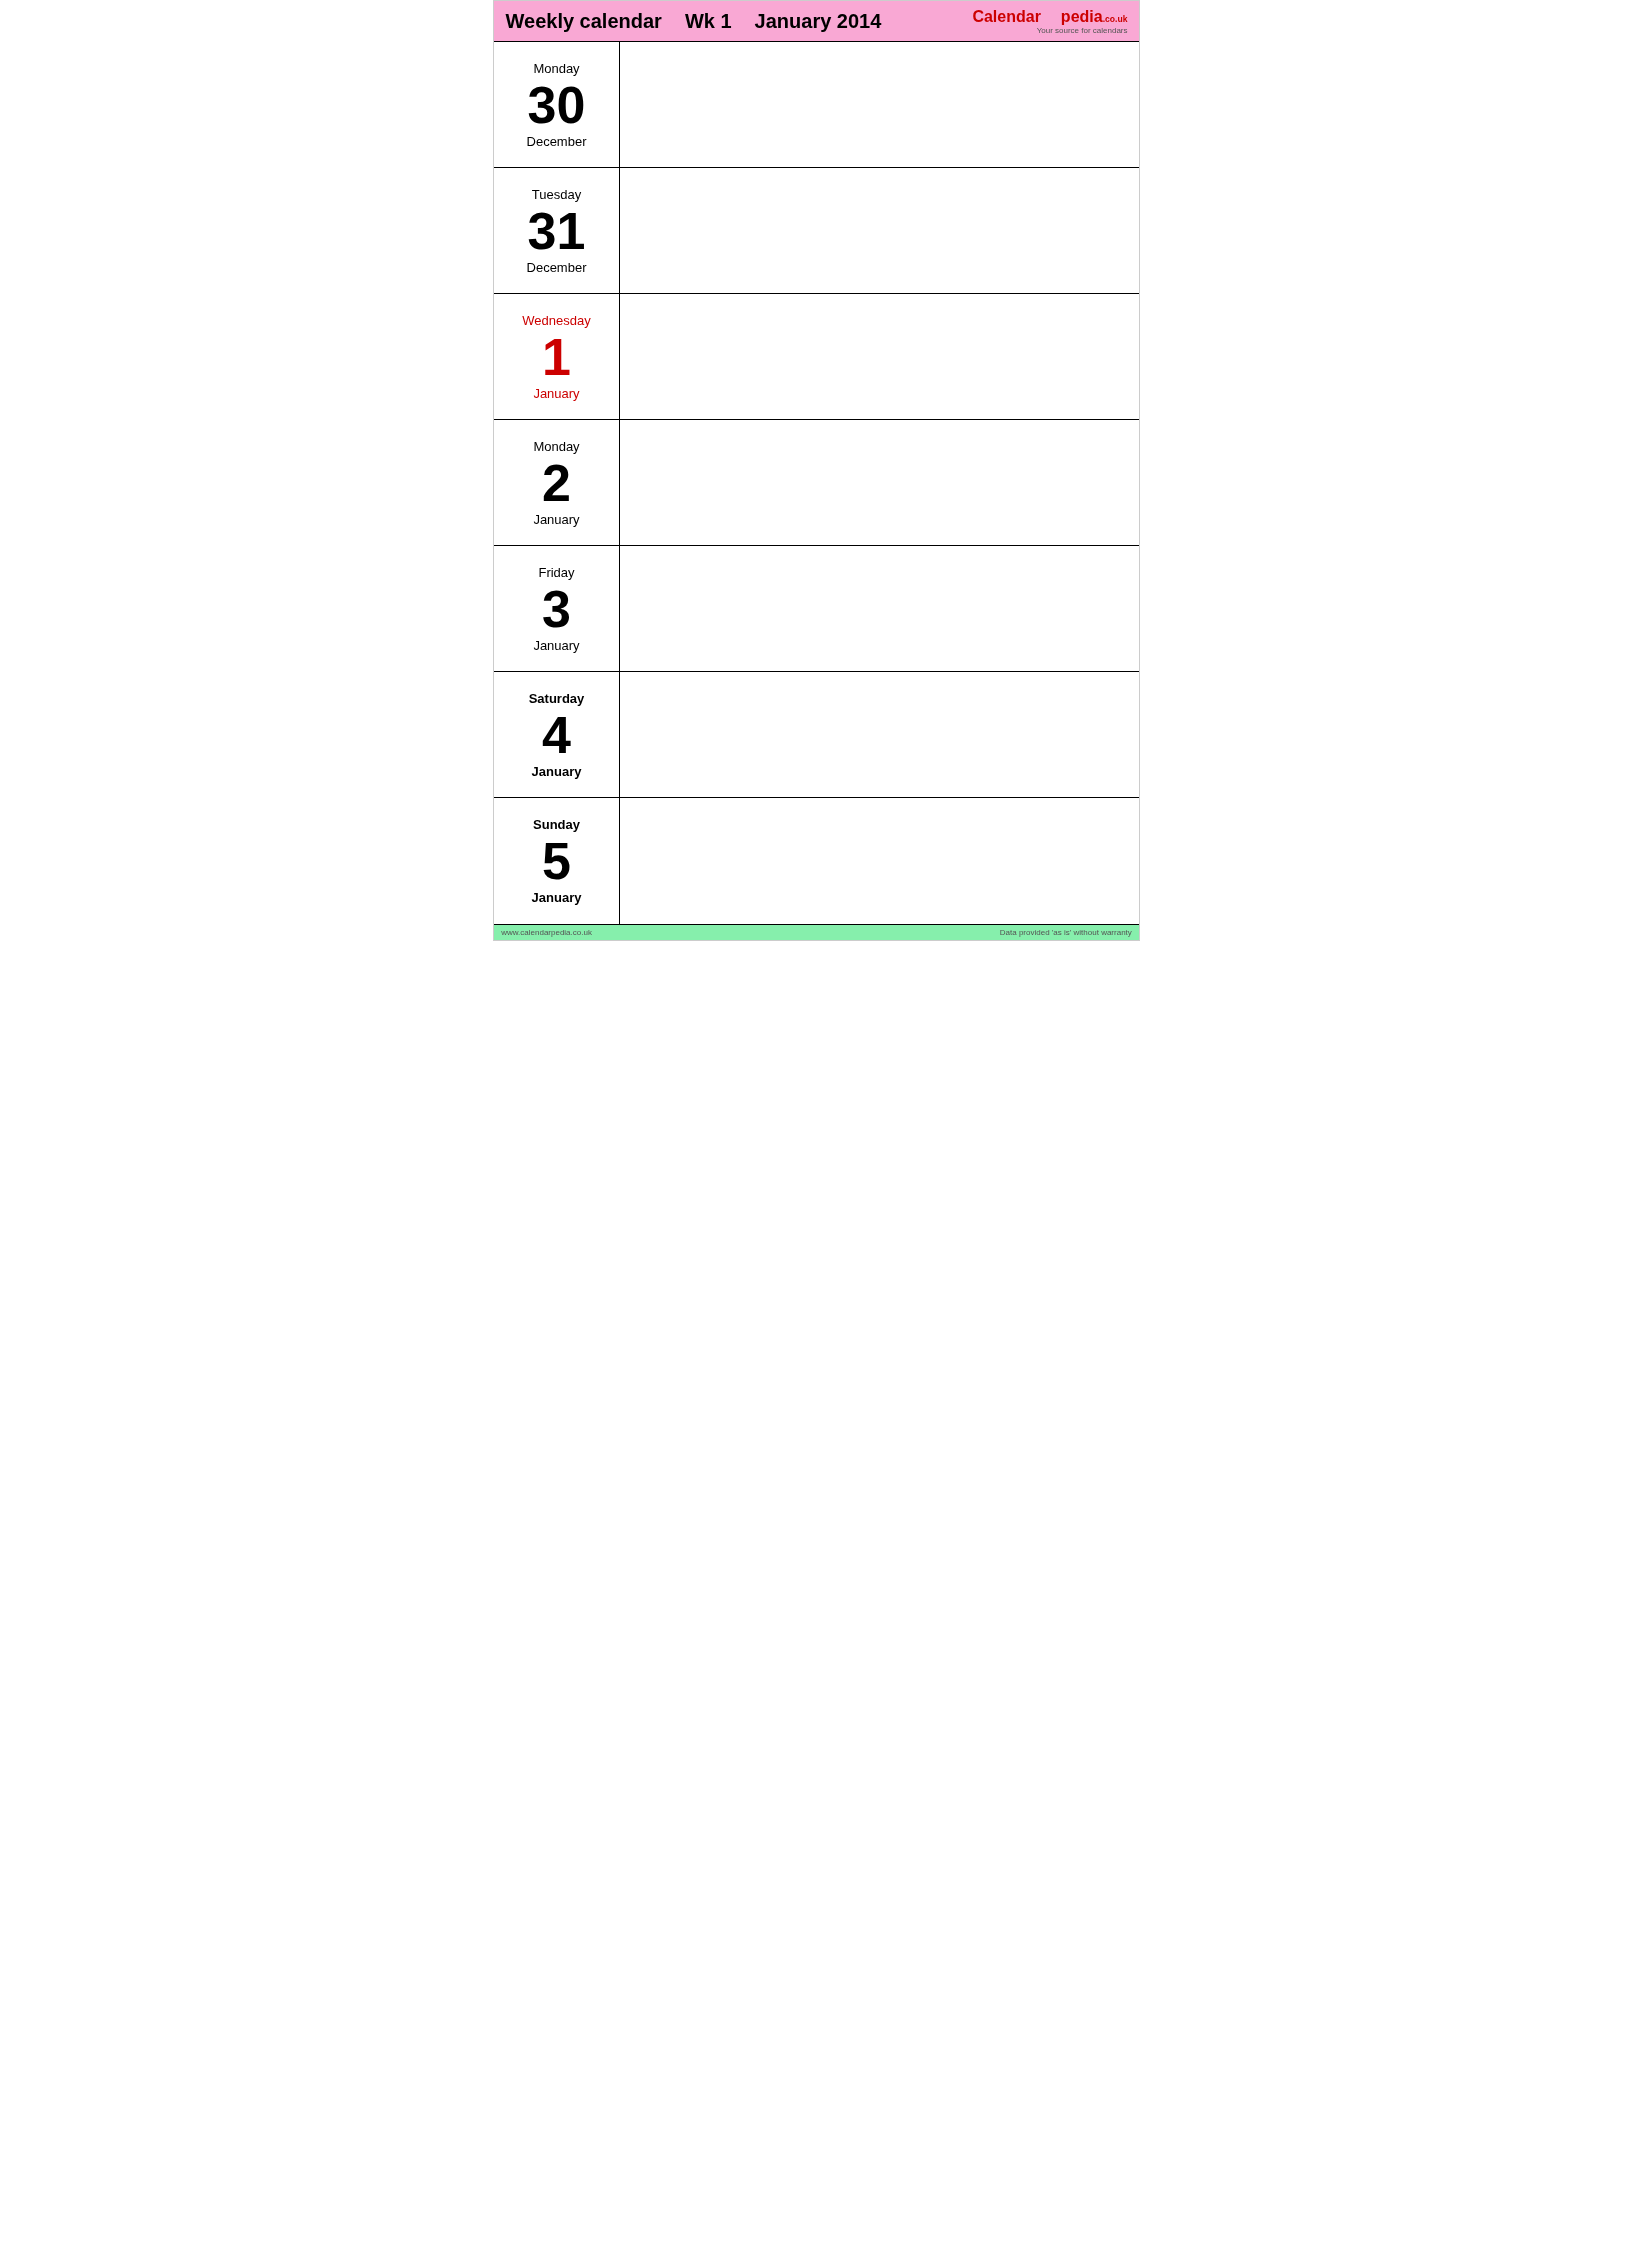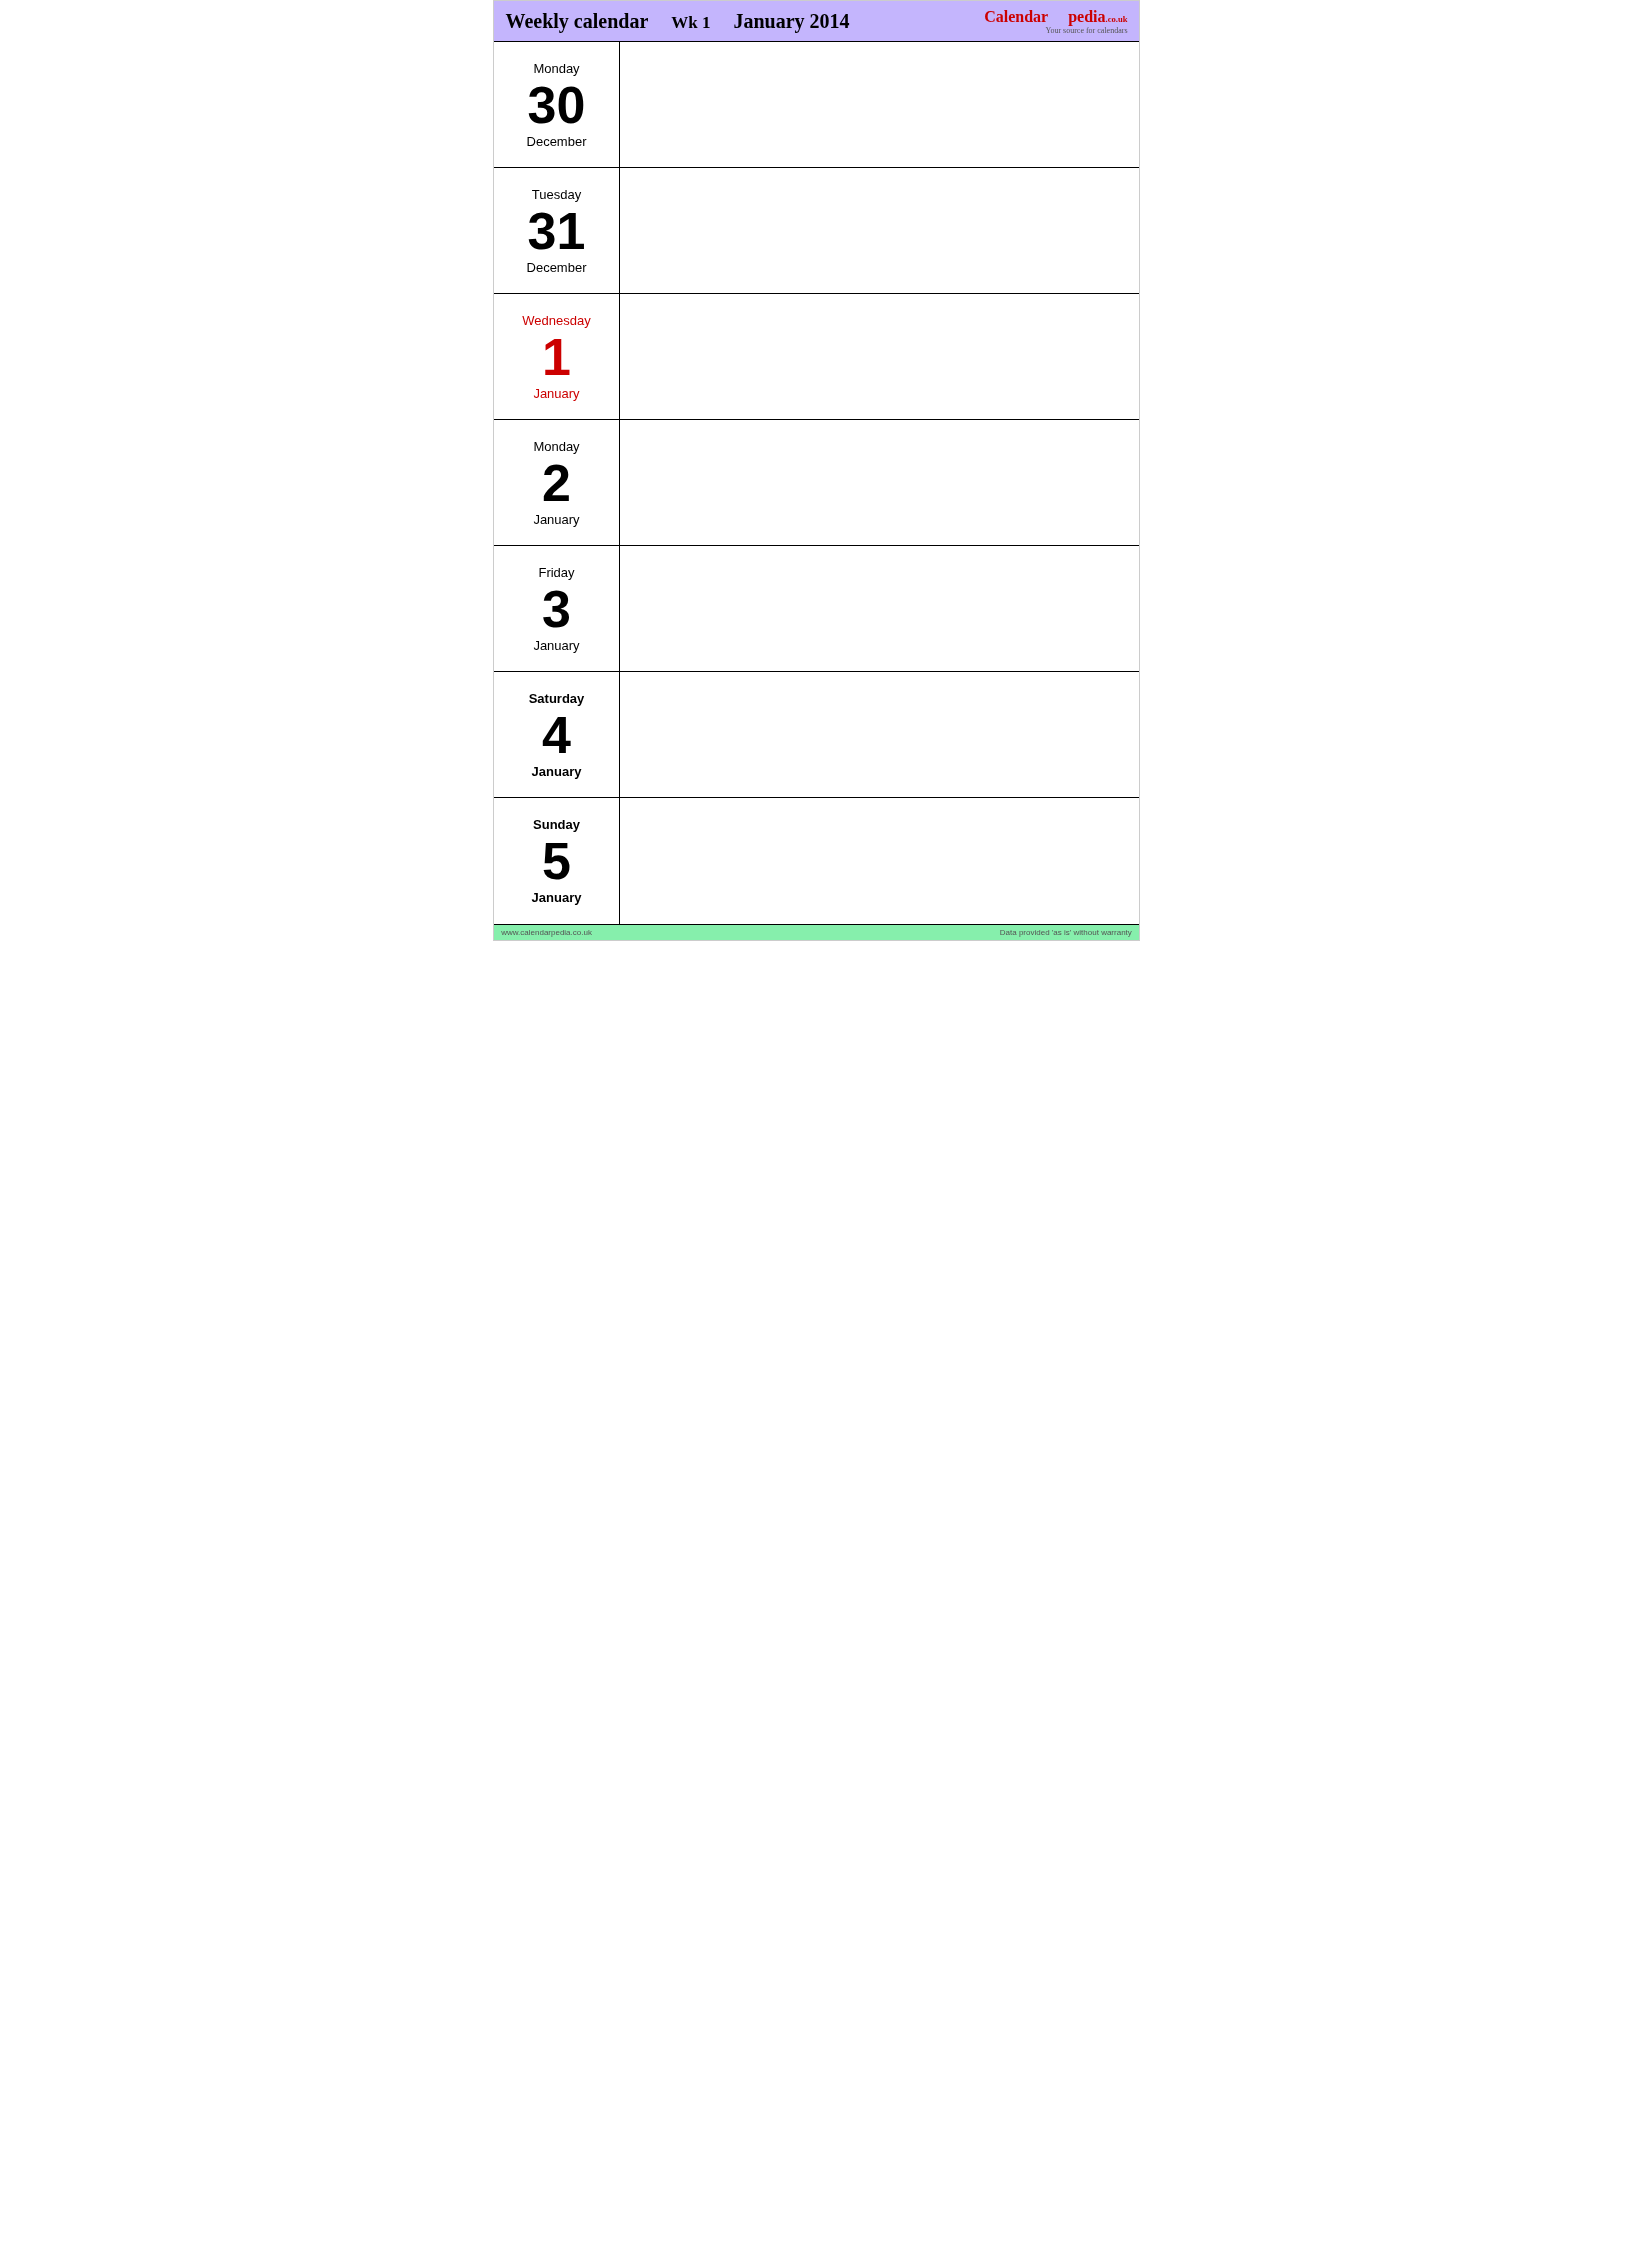--- a/index.html
+++ b/index.html
@@ -20,33 +20,32 @@
       background: #fff;
       border: 0.7px solid #ccc;
     }
 
     
     .header {
       display: flex;
       align-items: center;
       justify-content: space-between;
       padding: 5.7px 11.5px;
-      background: #c4b5fd;
+      background: #f9a8d4;
       border-bottom: 1.4px solid #000;
-      font-family: Liberation Serif, serif;
     }
 
     .header-title {
       font-size: 20px;
       font-weight: bold;
       color: #000;
     }
 
     .header-week {
-      font-size: 17px;
+      font-size: 20px;
       font-weight: bold;
       color: #000;
     }
 
     .header-month {
       font-size: 20px;
       font-weight: bold;
       color: #000;
     }
 

